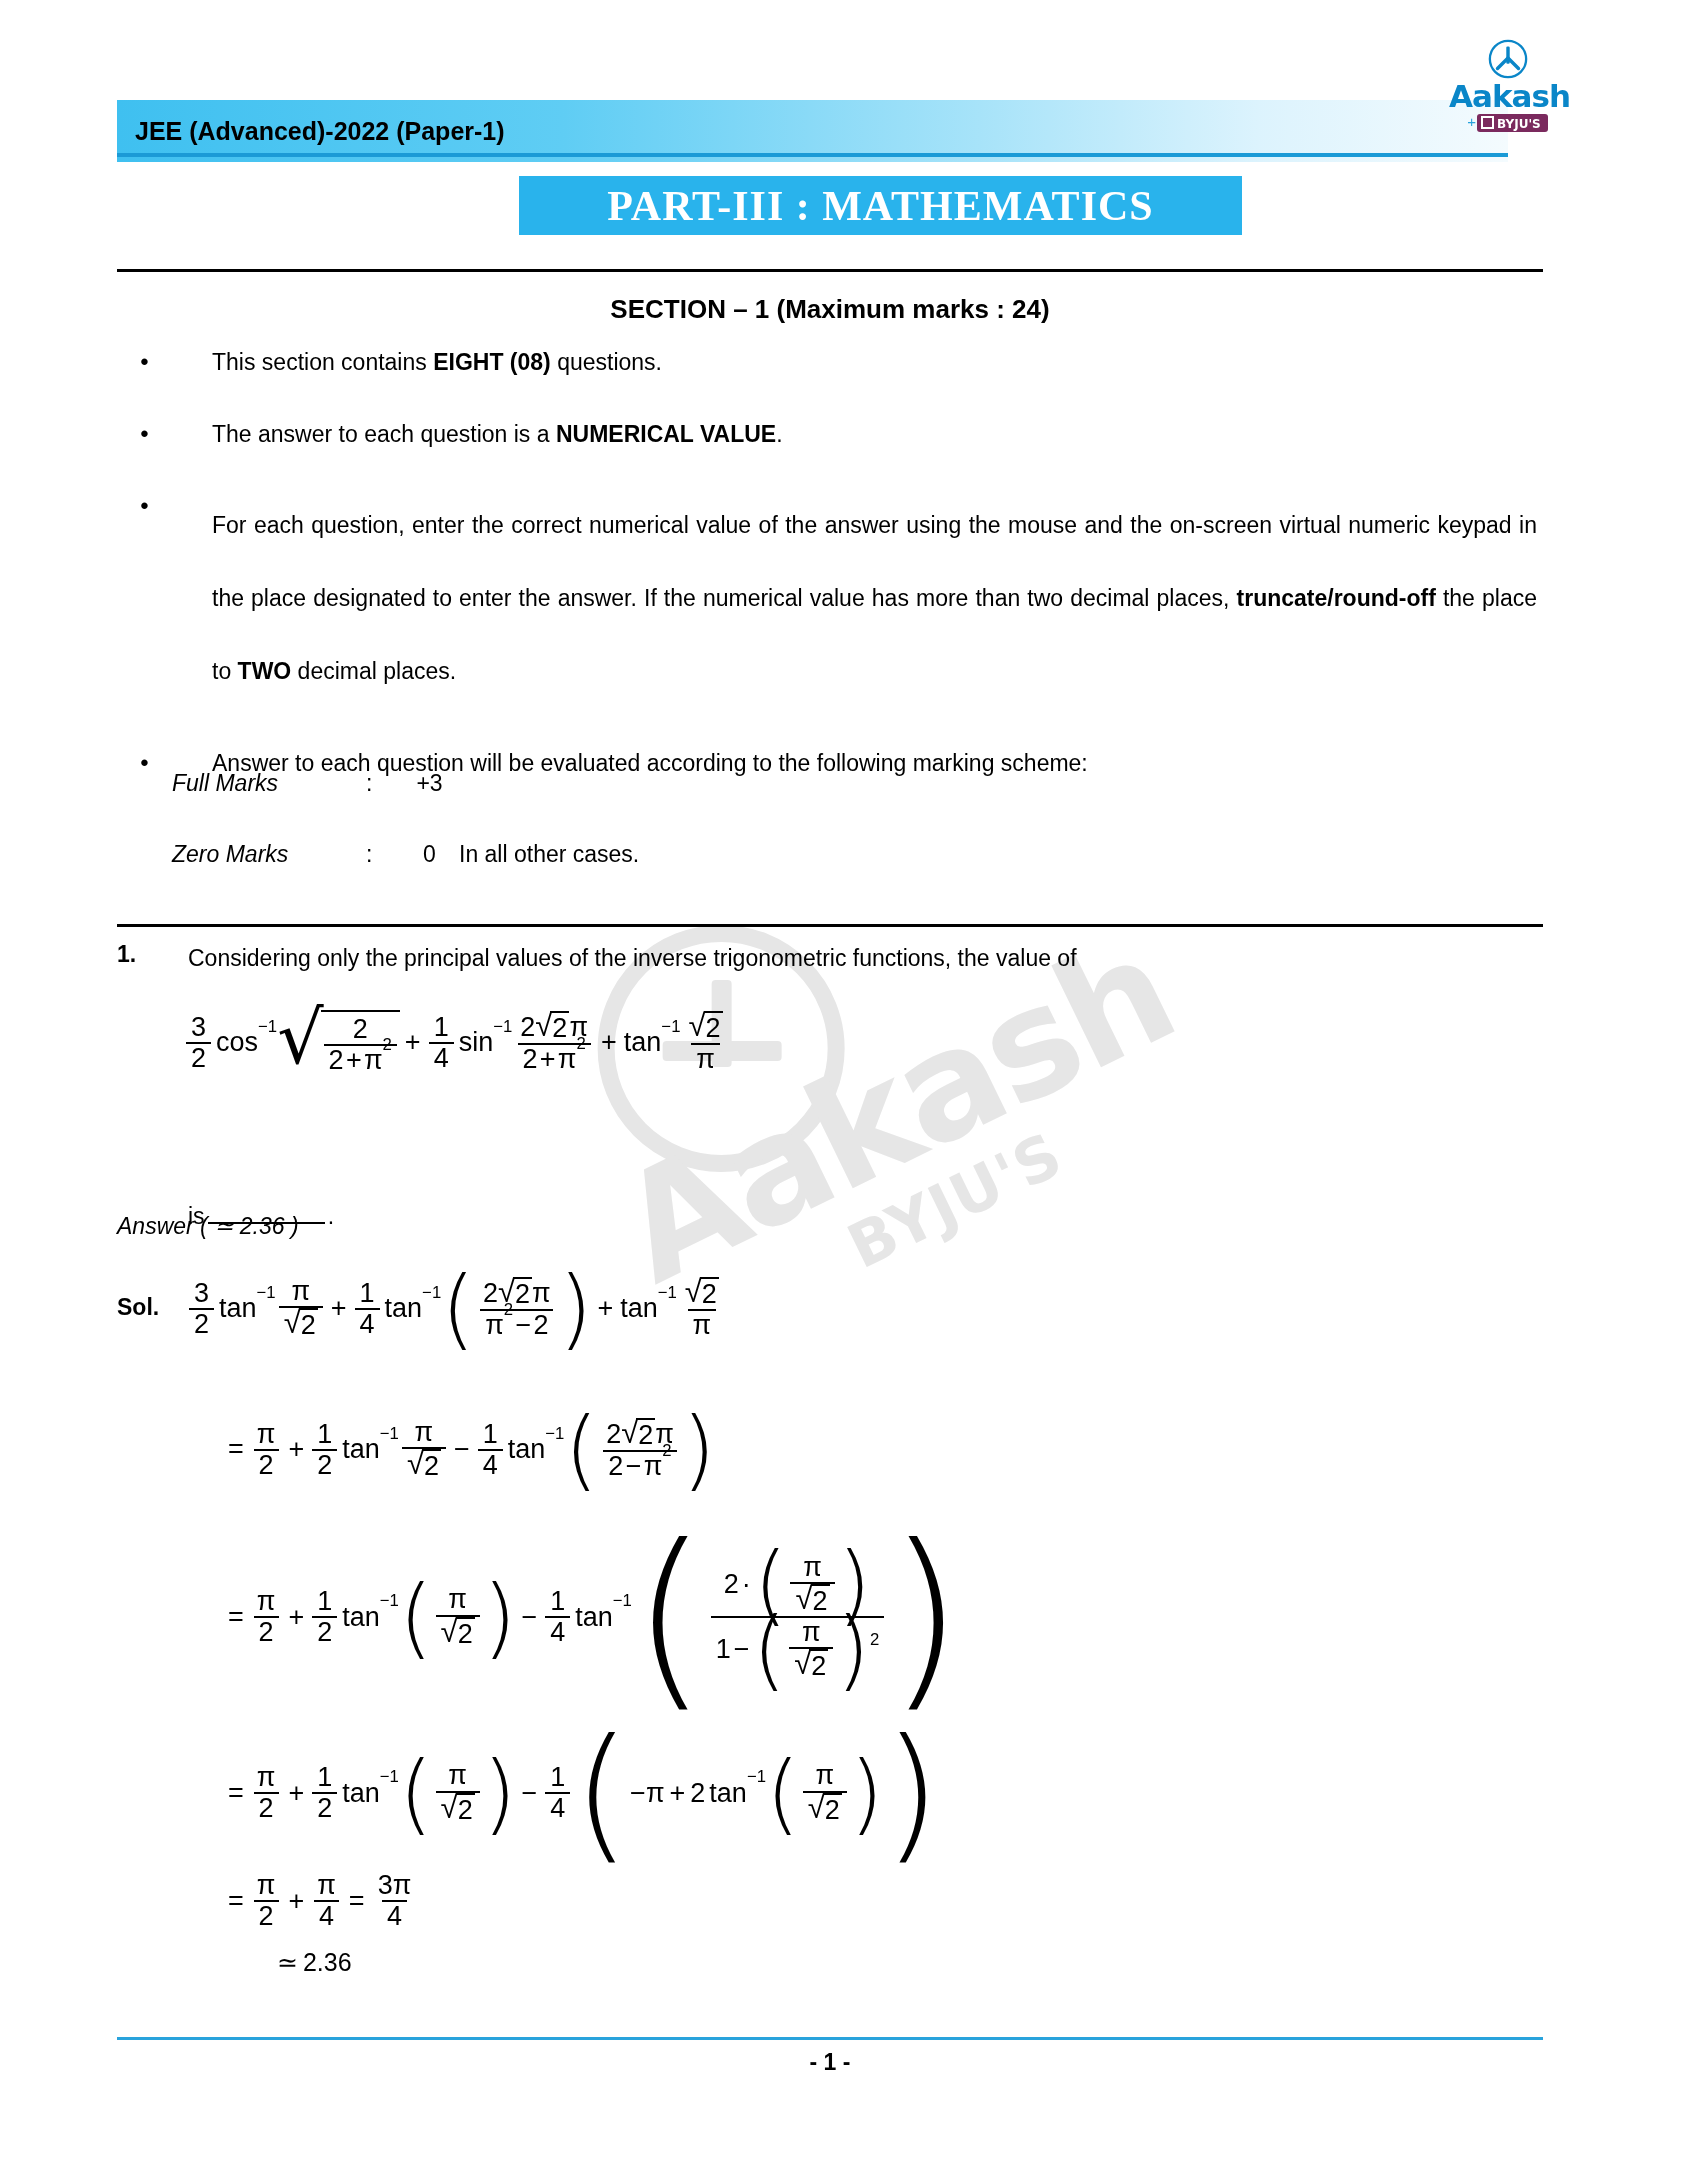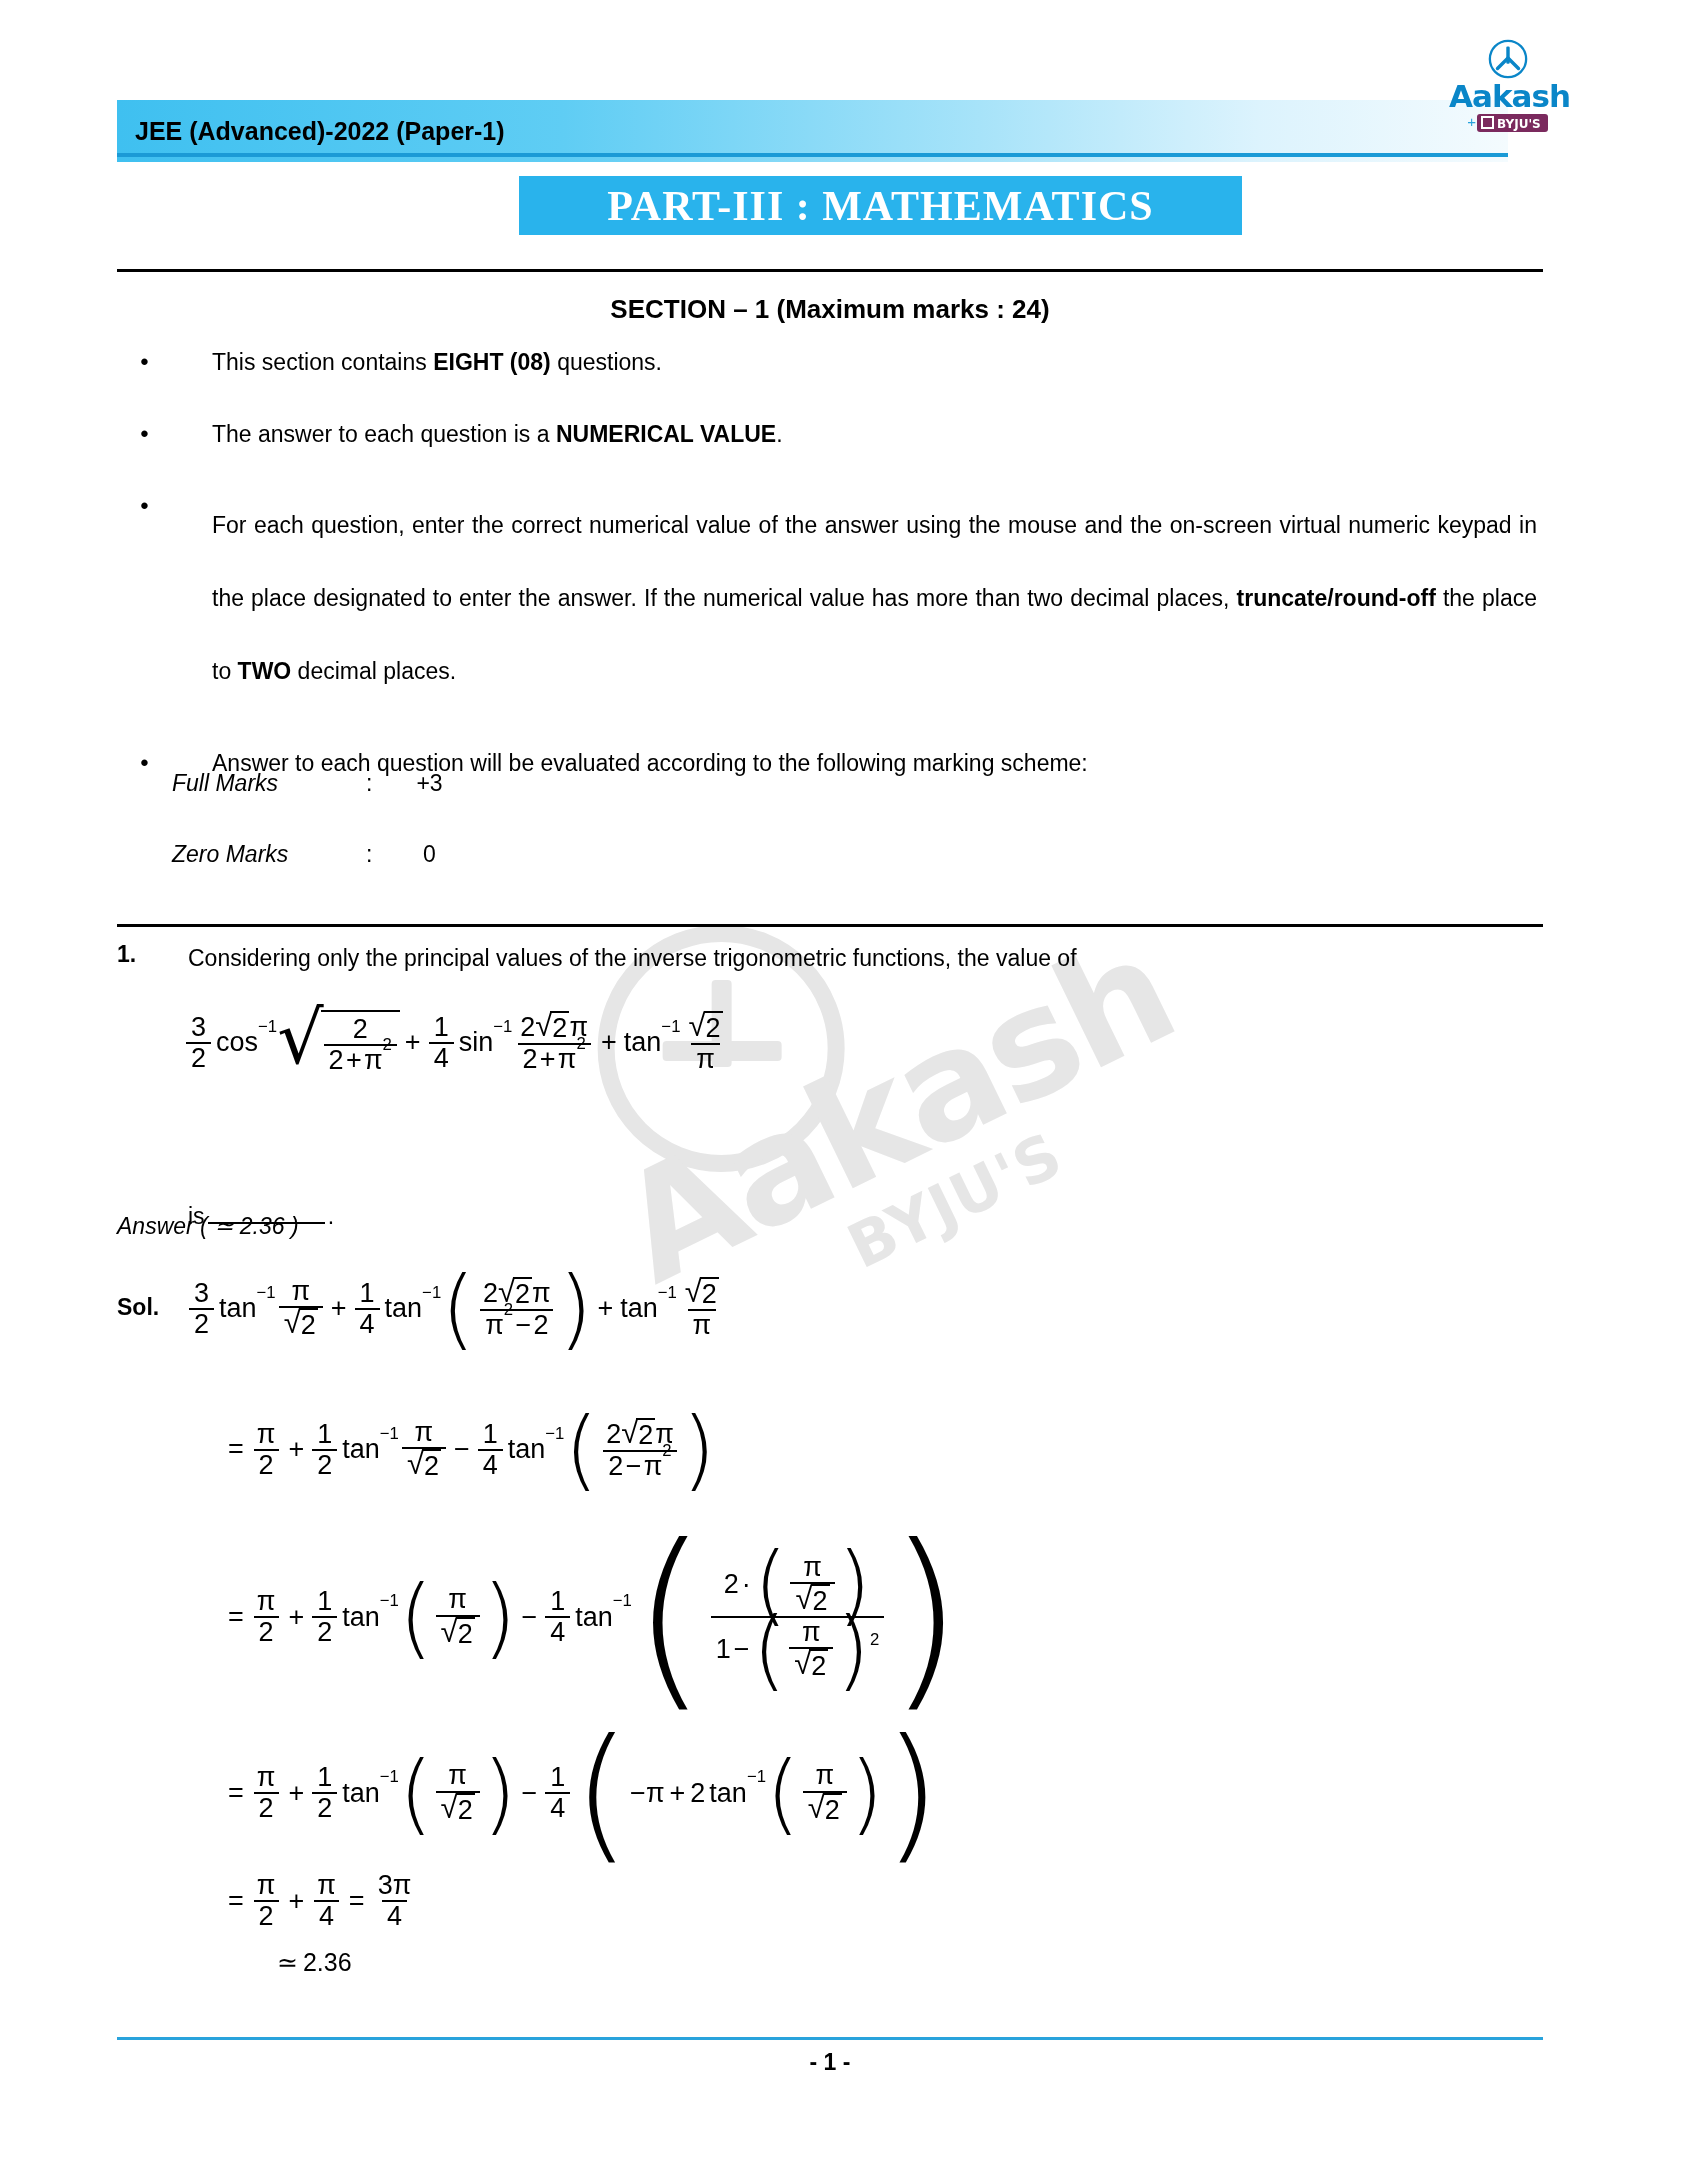--- a/index.html
+++ b/index.html
@@ -487,20 +487,21 @@
     <div class="marks">
       <div class="marks-row">
         <div class="marks-label">Full Marks</div>
         <div class="marks-colon">:</div>
         <div class="marks-value">+3</div>
       </div>
       <div class="marks-row">
         <div class="marks-label">Zero Marks</div>
         <div class="marks-colon">:</div>
         <div class="marks-value">0</div>
+        <div class="marks-desc"><span>In all other cases.</span></div>
       </div>
     </div>
 
     <div class="hr-dark q-rule"></div>
 
     <div class="q-row">
       <div class="q-num">1.</div>
       <div class="q-text">Considering only the principal values of the inverse trigonometric functions, the value of</div>
     </div>
 

